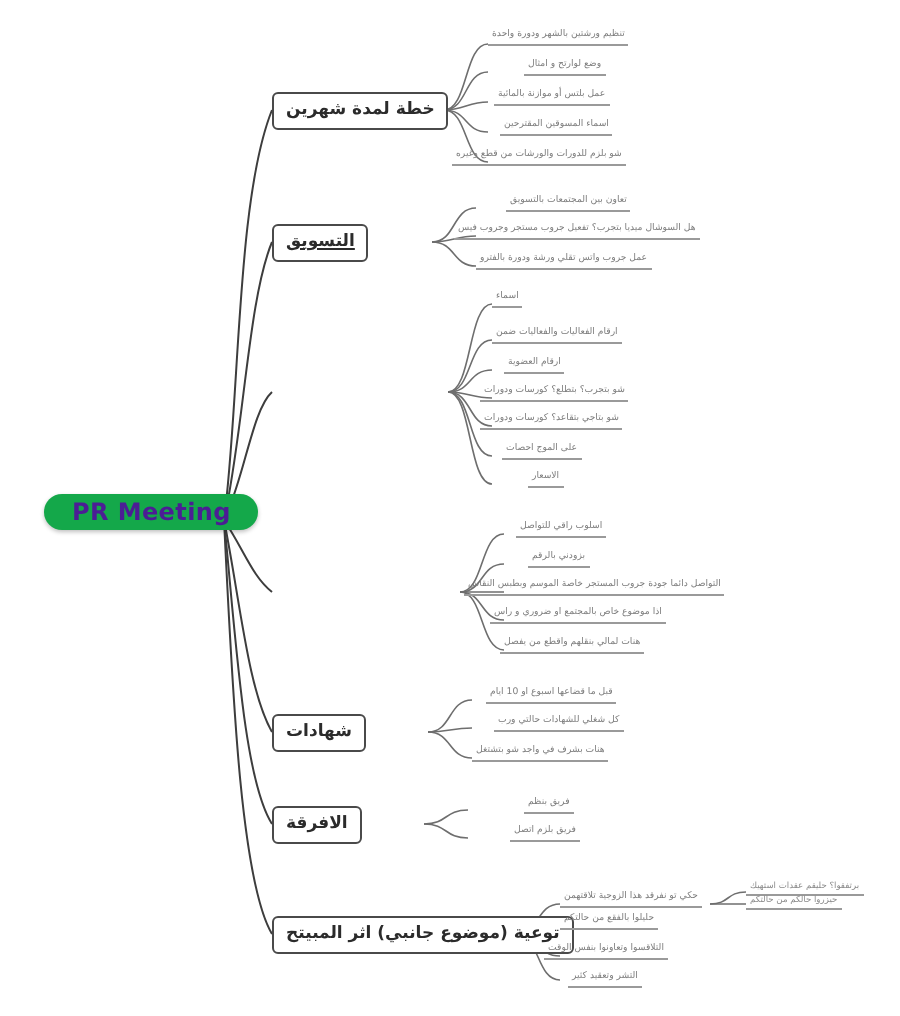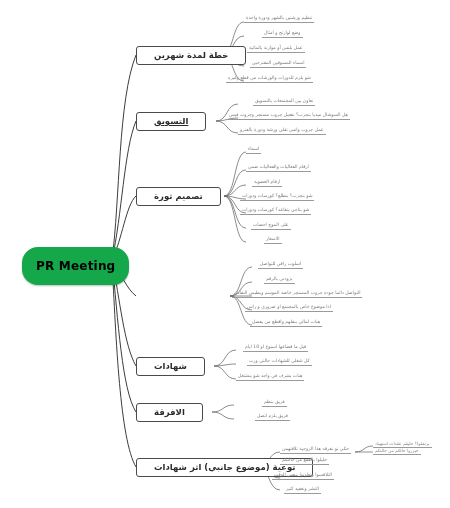--- a/index.html
+++ b/index.html
@@ -4,29 +4,29 @@
 <style>
   html,body{margin:0;padding:0;background:#ffffff;}
   body{width:450px;height:508px;position:relative;overflow:hidden;
        font-family:"DejaVu Sans","Liberation Sans",sans-serif;}
   #canvas{position:absolute;inset:0;width:450px;height:508px;}
   svg.links{position:absolute;left:0;top:0;width:450px;height:508px;pointer-events:none;}
   svg.links path{fill:none;stroke:#3d3d3d;stroke-width:1;}
   svg.links path.sub{stroke:#6e6e6e;stroke-width:0.8;}
 
   .root{
-    position:absolute;background:#14a84a;color:#000000;
-    border-radius:16px;padding:12px 14px;font-size:12px;font-weight:bold;
+    position:absolute;background:#14a84a;color:#4c1d95;
+    border-radius:16px;padding:2px 14px;font-size:12px;font-weight:bold;
     letter-spacing:.2px;white-space:nowrap;
     box-shadow:0 1px 2px rgba(0,0,0,.25);
     display:flex;align-items:center;justify-content:center;
   }
   .branch{
     position:absolute;background:#ffffff;border:1px solid #4a4a4a;
-    border-radius:3px;padding:3px 17px;font-size:8.5px;font-weight:bold;
+    border-radius:3px;padding:3px 6px;font-size:8.5px;font-weight:bold;
     color:#2b2b2b;white-space:nowrap;direction:rtl;text-align:center;
     line-height:1.25;
   }
   .leaf{
     position:absolute;font-size:4.6px;color:#7c7c7c;white-space:nowrap;
     direction:rtl;text-align:right;border-bottom:0.7px solid #9a9a9a;
     padding:0 2px 1.2px 2px;line-height:1.2;
   }
   .leaf.l2{font-size:4.3px;color:#8a8a8a;}
 </style>
@@ -92,21 +92,20 @@
   <div class="leaf" style="left:262px;top:30px;">وضع لوارتح و امثال</div>
   <div class="leaf" style="left:247px;top:45px;">عمل بلتس أو موازنة بالمائية</div>
   <div class="leaf" style="left:250px;top:60px;">اسماء المسوقين المقترحين</div>
   <div class="leaf" style="left:226px;top:75px;">شو بلزم للدورات والورشات من قطع وغيره</div>
 
   <div class="branch" style="left:136px;top:112px;text-decoration:underline;">التسويق</div>
   <div class="leaf" style="left:253px;top:98px;">تعاون بين المجتمعات بالتسويق</div>
   <div class="leaf" style="left:227px;top:112px;">هل السوشال ميديا بتجرب؟ تفعيل جروب مستجر وجروب فيس</div>
   <div class="leaf" style="left:238px;top:127px;">عمل جروب واتس تقلي ورشة ودورة بالفترو</div>
 
-  <div class="branch" style="left:136px;top:187px;">تصميم ثورة</div>
   <div class="leaf" style="left:246px;top:146px;">اسماء</div>
   <div class="leaf" style="left:246px;top:164px;">ارقام الفعاليات والفعاليات ضمن</div>
   <div class="leaf" style="left:252px;top:179px;">ارقام العضوية</div>
   <div class="leaf" style="left:240px;top:193px;">شو بتجرب؟ بتطلع؟ كورسات ودورات</div>
   <div class="leaf" style="left:240px;top:207px;">شو بتاجي بتقاعد؟ كورسات ودورات</div>
   <div class="leaf" style="left:251px;top:222px;">على الموج احصات</div>
   <div class="leaf" style="left:264px;top:236px;">الاسعار</div>
 
   <div class="leaf" style="left:258px;top:261px;">اسلوب راقي للتواصل</div>
   <div class="leaf" style="left:264px;top:276px;">بزودني بالرقم</div>
@@ -116,21 +115,21 @@
 
   <div class="branch" style="left:136px;top:357px;">شهادات</div>
   <div class="leaf" style="left:243px;top:344px;">قبل ما قضاعها اسبوع او 10 ايام</div>
   <div class="leaf" style="left:247px;top:358px;">كل شغلي للشهادات حالتي ورب</div>
   <div class="leaf" style="left:236px;top:373px;">هنات بشرف في واجد شو بتشتغل</div>
 
   <div class="branch" style="left:136px;top:403px;text-align:right;">الافرقة</div>
   <div class="leaf" style="left:262px;top:399px;">فريق بنظم</div>
   <div class="leaf" style="left:255px;top:413px;">فريق بلزم اتصل</div>
 
-  <div class="branch" style="left:136px;top:458px;">توعية (موضوع جانبي) اثر شهادات</div>
+  <div class="branch" style="left:136px;top:458px;">توعية (موضوع جانبي) اثر المبيتح</div>
   <div class="leaf" style="left:280px;top:446px;">حكي تو نفرقد هذا الزوجية تلاقتهمن</div>
   <div class="leaf" style="left:280px;top:457px;">حليلوا بالفقع من حالتكم</div>
   <div class="leaf" style="left:272px;top:472px;">التلاقسوا وتعاونوا بنفس الوقت</div>
   <div class="leaf" style="left:284px;top:486px;">التشر وتعقيد كثير</div>
   <div class="leaf l2" style="left:373px;top:441px;">برتفقوا؟ حليقم  عقدات استهيك</div>
   <div class="leaf l2" style="left:373px;top:448px;">حيزروا حالكم من حالتكم</div>
 
 </div>
 
 </body></html>

